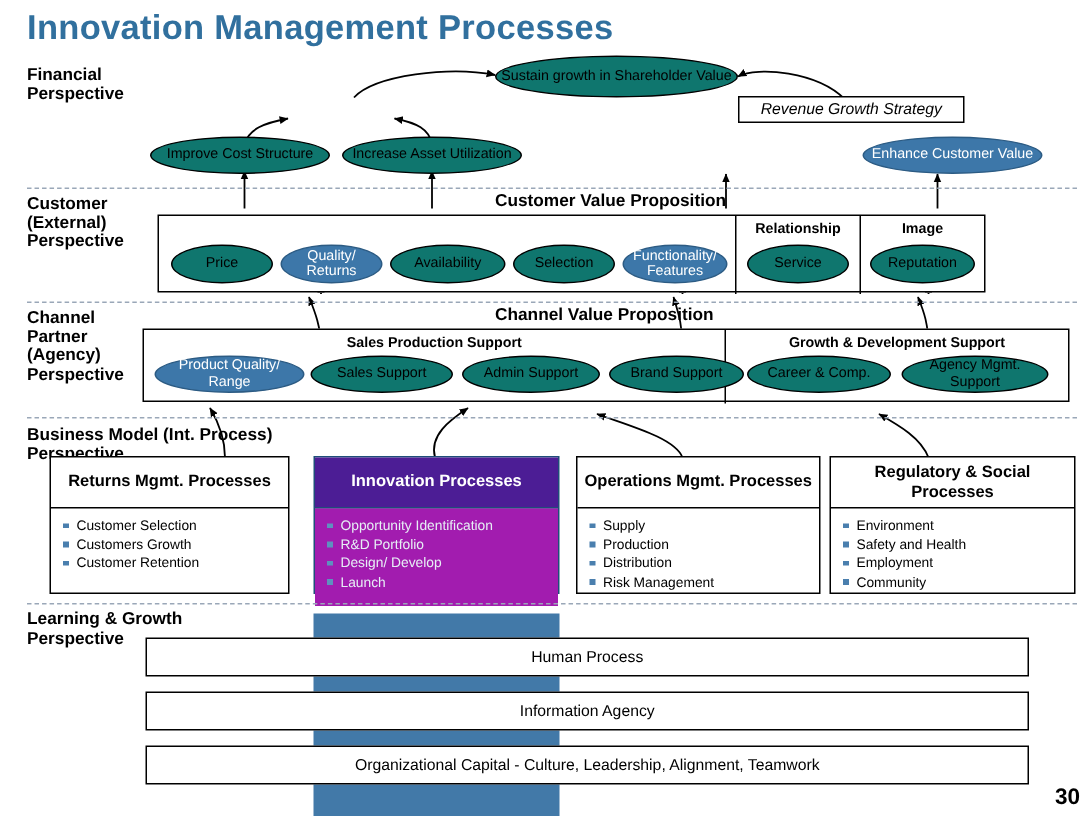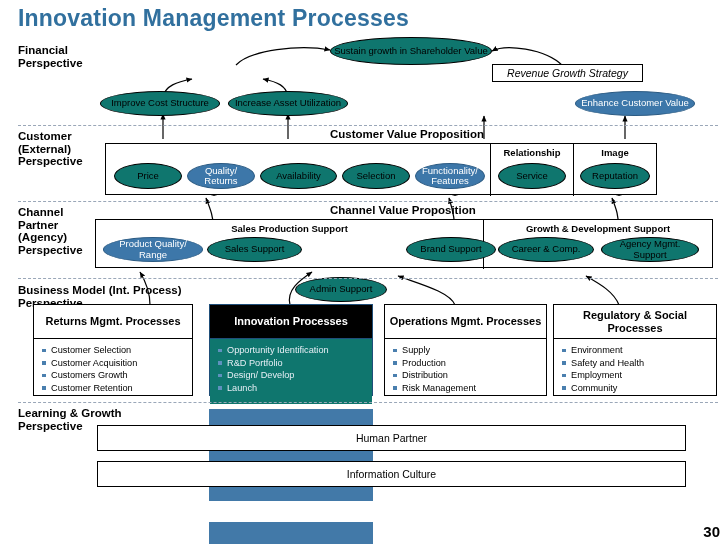--- a/index.html
+++ b/index.html
@@ -40,22 +40,22 @@
              font-size:11px;font-weight:bold;text-align:center;
              display:flex;align-items:center;justify-content:center;
              line-height:13px;padding:2px 4px;}
   .card-body{padding:5px 6px 4px 8px;}
   .card-body ul{margin:0;padding:0;list-style:none;}
   .card-body li{font-size:9.2px;line-height:12.6px;position:relative;
                 padding-left:9px;white-space:nowrap;}
   .card-body li:before{content:"";position:absolute;left:0;top:4.5px;
                 width:3.6px;height:3.6px;background:#4A7FAE;}
   .card.blue{border-color:#1F4E79;}
-  .card.blue .card-head{background:#000000;color:#fff;border-bottom-color:#1F4E79;}
-  .card.blue .card-body{background:#0f766e;}
+  .card.blue .card-head{background:#4c1d95;color:#fff;border-bottom-color:#1F4E79;}
+  .card.blue .card-body{background:#a21caf;}
   .card.blue .card-body li{color:#E6EEF5;}
   .card.blue .card-body li:before{background:#5E91BE;}
 
   
   .lgbar{box-sizing:border-box;border:1.2px solid #000;background:#fff;
          display:flex;align-items:center;justify-content:center;
          font-size:10.5px;color:#000;}
   .lgblue{background:#4279A8;}
 
   
@@ -156,41 +156,40 @@
 (Agency)
 Perspective</div>
 
   <div class="abs vp-title" style="left:330px;top:204px;">Channel Value Proposition</div>
 
   <div class="abs rect" style="left:95px;top:219px;width:618px;height:49px;">
     <div style="position:absolute;left:0;top:0;width:388px;height:49px;box-sizing:border-box;border-right:1.2px solid #000;">
       <div class="grp-title" style="margin-top:3px;">Sales Production Support</div>
       <div class="abs ell blue" style="left:7px;top:17px;width:100px;height:25px;">Product Quality/ Range</div>
       <div class="abs ell" style="left:111px;top:17px;width:95px;height:25px;">Sales Support</div>
-      <div class="abs ell" style="left:199px;top:17px;width:92px;height:25px;margin-top:40px;">Admin Support</div>
+      <div class="abs ell" style="left:212px;top:17px;width:92px;height:25px;">Admin Support</div>
       <div class="abs ell" style="left:310px;top:17px;width:90px;height:25px;">Brand Support</div>
     </div>
     <div style="position:absolute;left:388px;top:0;width:228px;height:49px;box-sizing:border-box;">
       <div class="grp-title" style="margin-top:3px;">Growth &amp; Development Support</div>
       <div class="abs ell" style="left:14px;top:17px;width:96px;height:25px;">Career &amp; Comp.</div>
       <div class="abs ell" style="left:117px;top:17px;width:98px;height:25px;">Agency Mgmt. Support</div>
     </div>
   </div>
 
   <div class="abs sep" style="top:278px;"></div>
 
   <div class="abs persp" style="left:18px;top:284px;white-space:pre;">Business Model (Int. Process)
 Perspective</div>
 
   <div class="abs card" style="left:33px;top:304px;width:160px;height:92px;">
     <div class="card-head" style="height:34px;">Returns Mgmt. Processes</div>
     <div class="card-body">
       <ul>
         <li>Customer Selection</li>
-        <li>Customer Acquisition</li>
         <li>Customers Growth</li>
         <li>Customer Retention</li>
       </ul>
     </div>
   </div>
 
   <div class="abs card blue" style="left:209px;top:304px;width:164px;height:92px;">
     <div class="card-head" style="height:34px;">Innovation Processes</div>
     <div class="card-body" style="height:56px;">
       <ul>
@@ -229,18 +228,19 @@
   <div class="abs sep" style="top:402px;"></div>
 
   <div class="abs persp" style="left:18px;top:407px;white-space:pre;">Learning &amp; Growth
 Perspective</div>
 
   <div class="abs lgblue" style="left:209px;top:409px;width:164px;height:18px;"></div>
   <div class="abs lgblue" style="left:209px;top:450px;width:164px;height:15px;"></div>
   <div class="abs lgblue" style="left:209px;top:486px;width:164px;height:15px;"></div>
   <div class="abs lgblue" style="left:209px;top:522px;width:164px;height:22px;"></div>
 
-  <div class="abs lgbar" style="left:97px;top:425px;width:589px;height:26px;">Human Partner</div>
-  <div class="abs lgbar" style="left:97px;top:461px;width:589px;height:26px;">Information Culture</div>
+  <div class="abs lgbar" style="left:97px;top:425px;width:589px;height:26px;">Human Process</div>
+  <div class="abs lgbar" style="left:97px;top:461px;width:589px;height:26px;">Information Agency</div>
+  <div class="abs lgbar" style="left:97px;top:497px;width:589px;height:26px;">Organizational Capital - Culture, Leadership, Alignment, Teamwork</div>
 
   <div class="abs" id="pageno">30</div>
 
 </div>
 
 </body></html>

